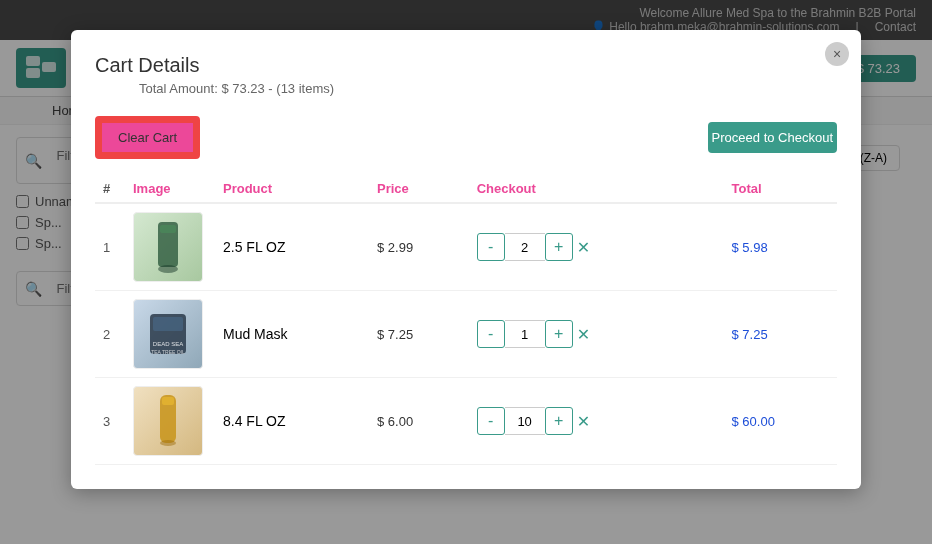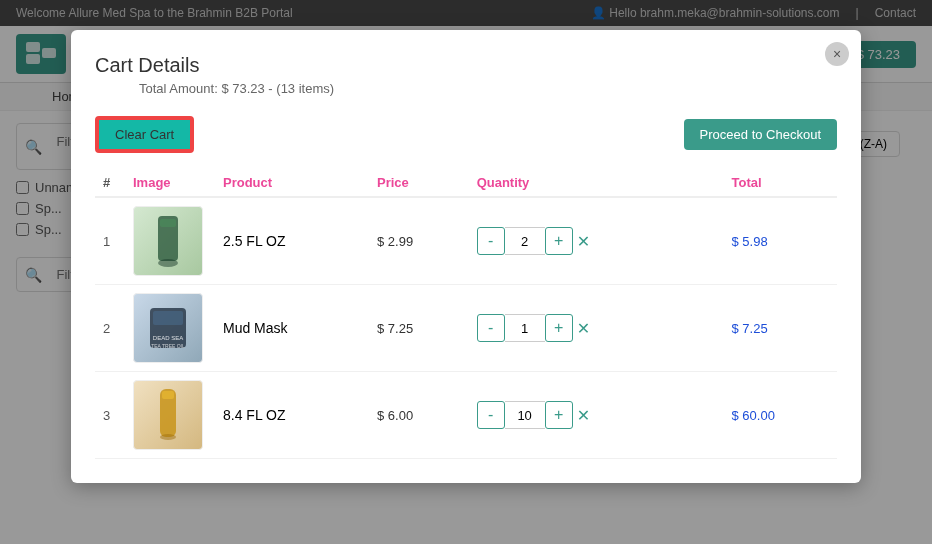--- a/index.html
+++ b/index.html
@@ -20,21 +20,22 @@
       background: #fff;
     }
 
     .top-bar {
       background: #4a4a4a;
       color: #ccc;
       font-size: 12px;
       padding: 6px 16px;
       display: flex;
       justify-content: space-between;
-      align-items: flex-start;
+      align-items: flex-end;
+      flex-direction: column;
     }
 
     .top-bar-right {
       display: flex;
       align-items: center;
       gap: 16px;
     }
 
     .top-bar-right a {
       color: #ccc;
@@ -187,43 +188,43 @@
       justify-content: space-between;
       margin-bottom: 16px;
     }
 
     .modal-toolbar-left {
       display: flex;
       gap: 10px;
     }
 
     .btn-clear {
-      border: 4px solid #ef4444;
-      background: #14b8a6;
+      border: 7px solid #ef4444;
+      background: #ec4899;
       padding: 7px 16px;
       border-radius: 4px;
       cursor: pointer;
       font-size: 13px;
       color: #333;
     }
 
     .filter-cart-input {
       border: 1.5px solid #3a9b8a;
       padding: 7px 14px;
       border-radius: 4px;
       font-size: 13px;
       width: 220px;
       outline: none;
     }
 
     .btn-checkout {
       background: #3a9b8a;
       color: white;
       border: none;
-      padding: 8px 16px;
+      padding: 8px 4px;
       border-radius: 4px;
       cursor: pointer;
       font-size: 13px;
     }
 
     .cart-table {
       width: 100%;
       border-collapse: collapse;
     }
 
@@ -453,21 +454,21 @@
       <button class="btn-checkout">Proceed to Checkout</button>
     </div>
 
     <table class="cart-table">
       <thead>
         <tr>
           <th class="col-num">#</th>
           <th class="col-img">Image</th>
           <th>Product</th>
           <th>Price</th>
-          <th>Quantity</th>
+          <th>Checkout</th>
           <th>Total</th>
         </tr>
       </thead>
       <tbody>
 
         <tr>
           <td class="col-num">1</td>
           <td class="col-img">
             <div class="product-img-placeholder product-img-1">
               <svg width="60" height="60" viewBox="0 0 60 60">

